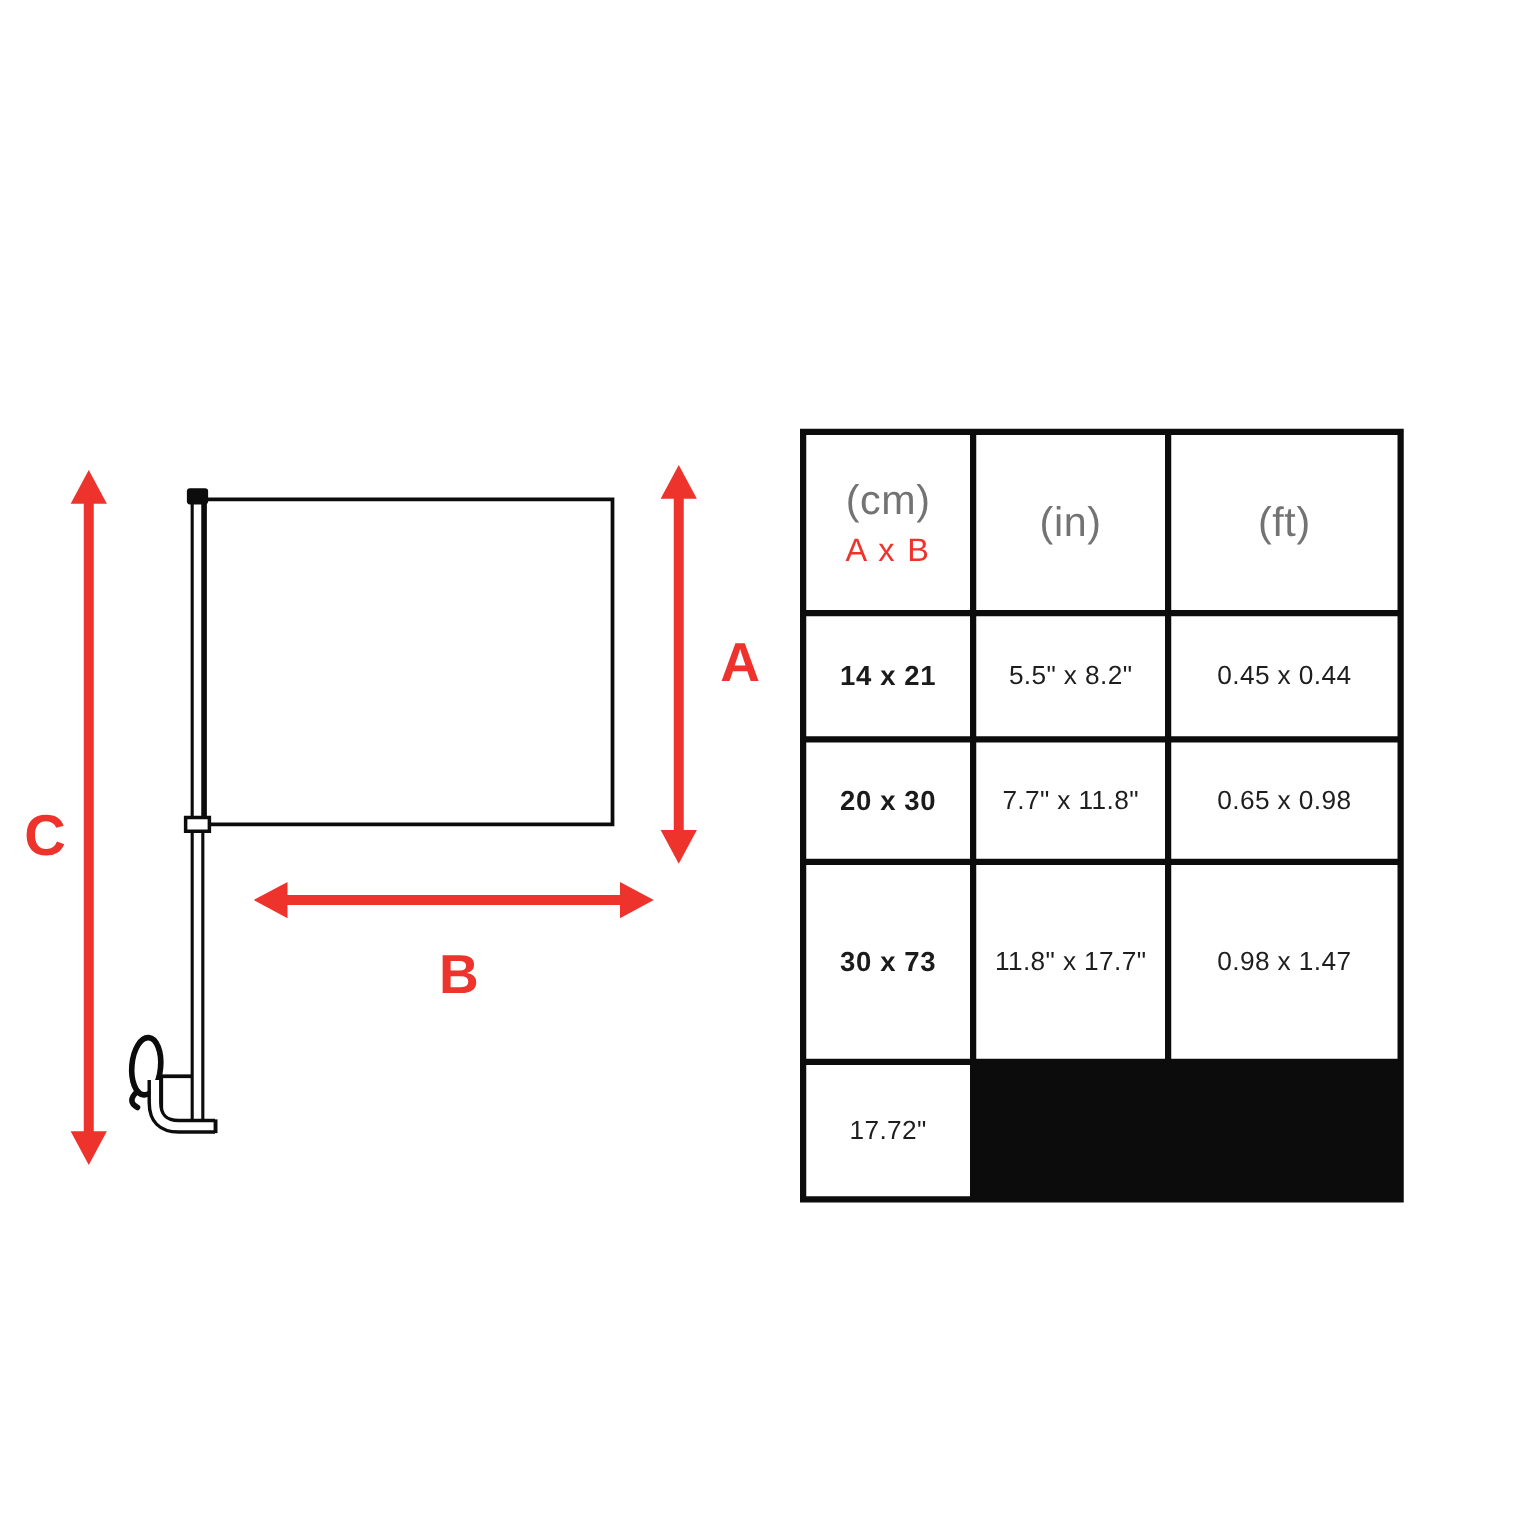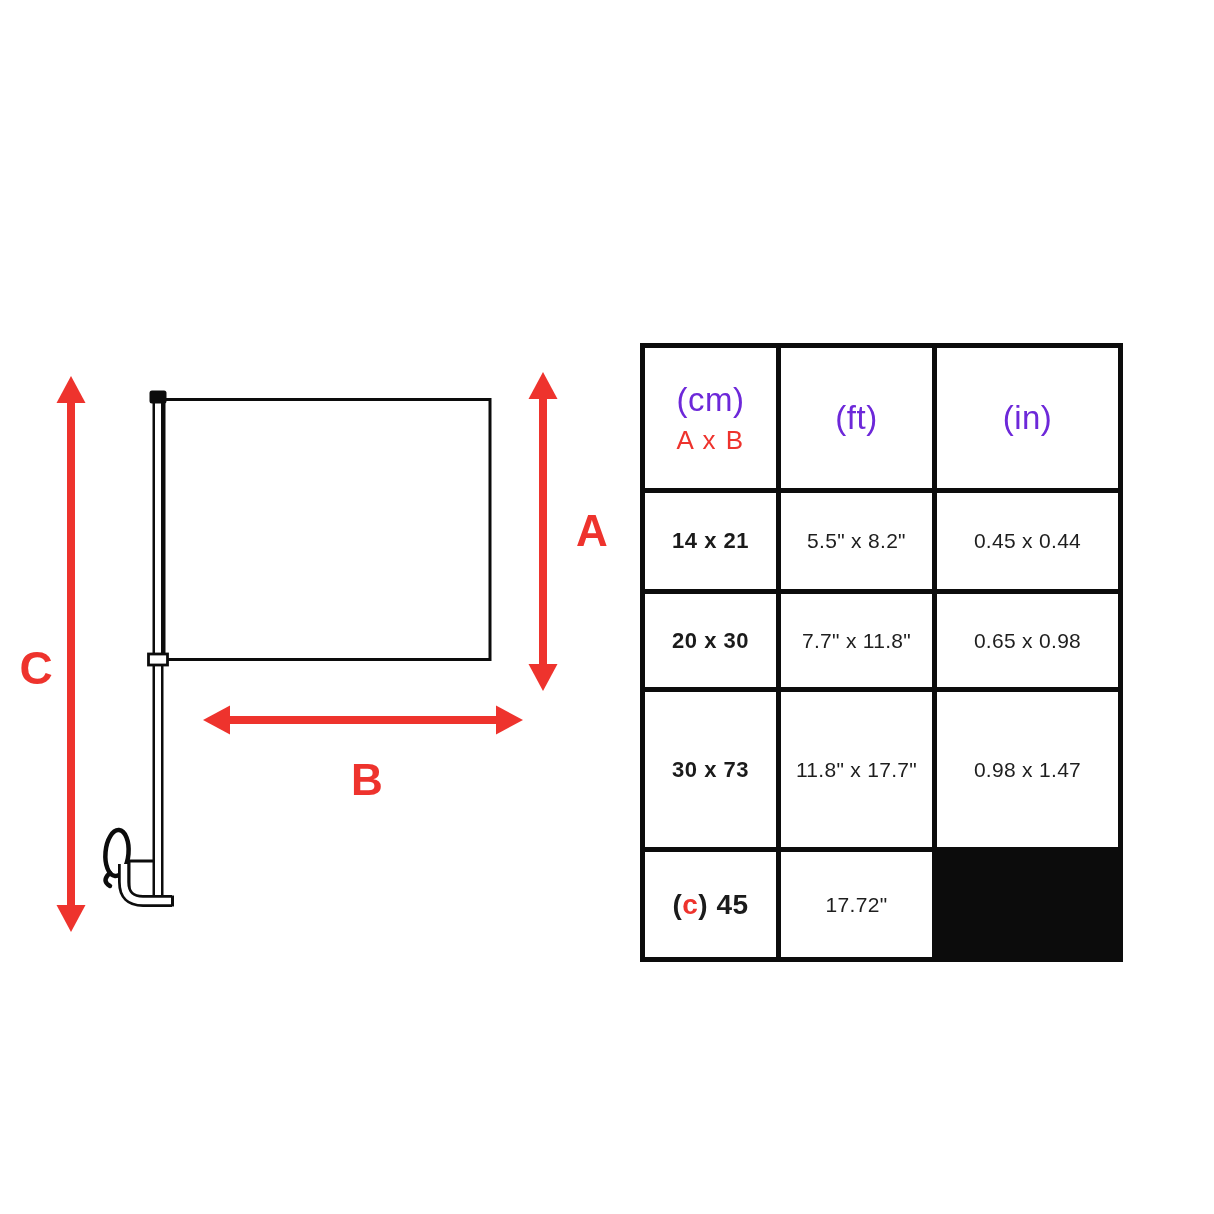--- a/index.html
+++ b/index.html
@@ -42,21 +42,21 @@
     padding: 5px;
   }
   .cell {
     background: #ffffff;
     display: flex;
     flex-direction: column;
     align-items: center;
     justify-content: center;
     text-align: center;
   }
-  .hdr-unit { font-size: 33px; color: #6d28d9; letter-spacing: 0.5px; }
+  .hdr-unit { font-size: 33px; color: #737373; letter-spacing: 0.5px; }
   .hdr-axb  { font-size: 26px; font-weight: normal; color: var(--accent, #ee332d);
               letter-spacing: 1.5px; margin-top: 6px; }
   .row-label { font-size: 22px; font-weight: bold; letter-spacing: 0.5px; }
   .row-label-big { font-size: 28px; font-weight: bold; letter-spacing: 0.5px; }
   .row-label-big .red-c { color: var(--accent, #ee332d); }
   .val { font-size: 21px; color: #1e1e1e; letter-spacing: 0.3px; }
 </style>
 </head>
 <body>
 
@@ -104,24 +104,24 @@
   <div class="dim-label a">A</div>
   <div class="dim-label b">B</div>
 
   <div class="size-table">
 
     <div class="cell">
       <span class="hdr-unit">(cm)</span>
       <span class="hdr-axb">A x B</span>
     </div>
     <div class="cell">
-      <span class="hdr-unit">(ft)</span>
+      <span class="hdr-unit">(in)</span>
     </div>
     <div class="cell">
-      <span class="hdr-unit">(in)</span>
+      <span class="hdr-unit">(ft)</span>
     </div>
 
     <div class="cell">
       <span class="row-label">14 x 21</span>
     </div>
     <div class="cell">
       <span class="val">5.5" x 8.2"</span>
     </div>
     <div class="cell">
       <span class="val">0.45 x 0.44</span>
@@ -141,22 +141,17 @@
       <span class="row-label">30 x 73</span>
     </div>
     <div class="cell">
       <span class="val">11.8" x 17.7"</span>
     </div>
     <div class="cell">
       <span class="val">0.98 x 1.47</span>
     </div>
 
     <div class="cell">
-      <span class="row-label-big">
-        <span>(</span><span class="red-c">c</span><span>) 45</span>
-      </span>
-    </div>
-    <div class="cell">
       <span class="val">17.72"</span>
     </div>
   </div>
 
 </div>
 
 </body></html>

